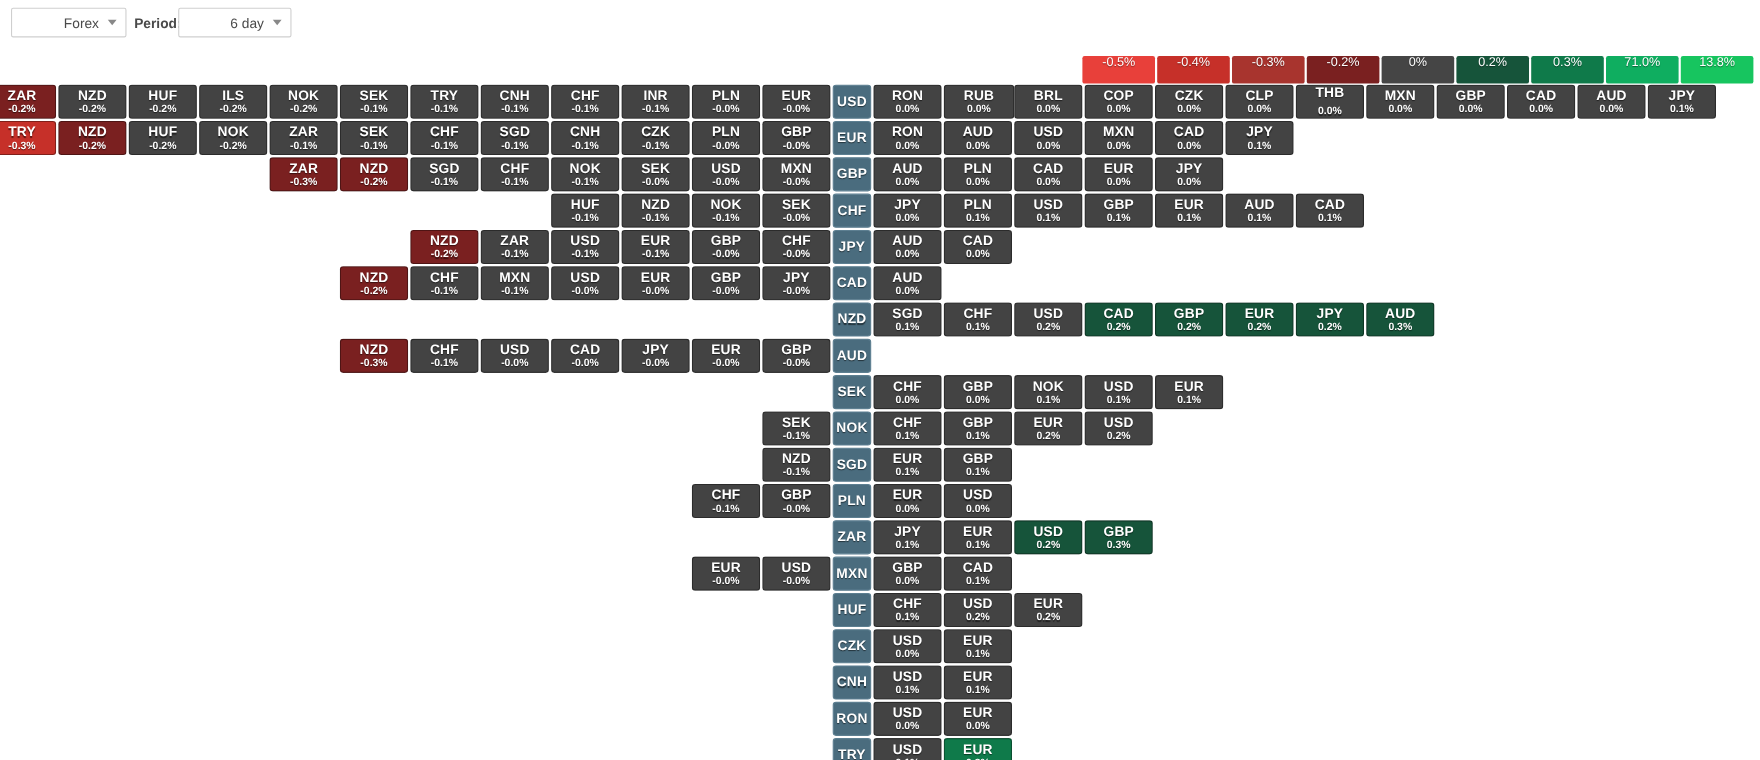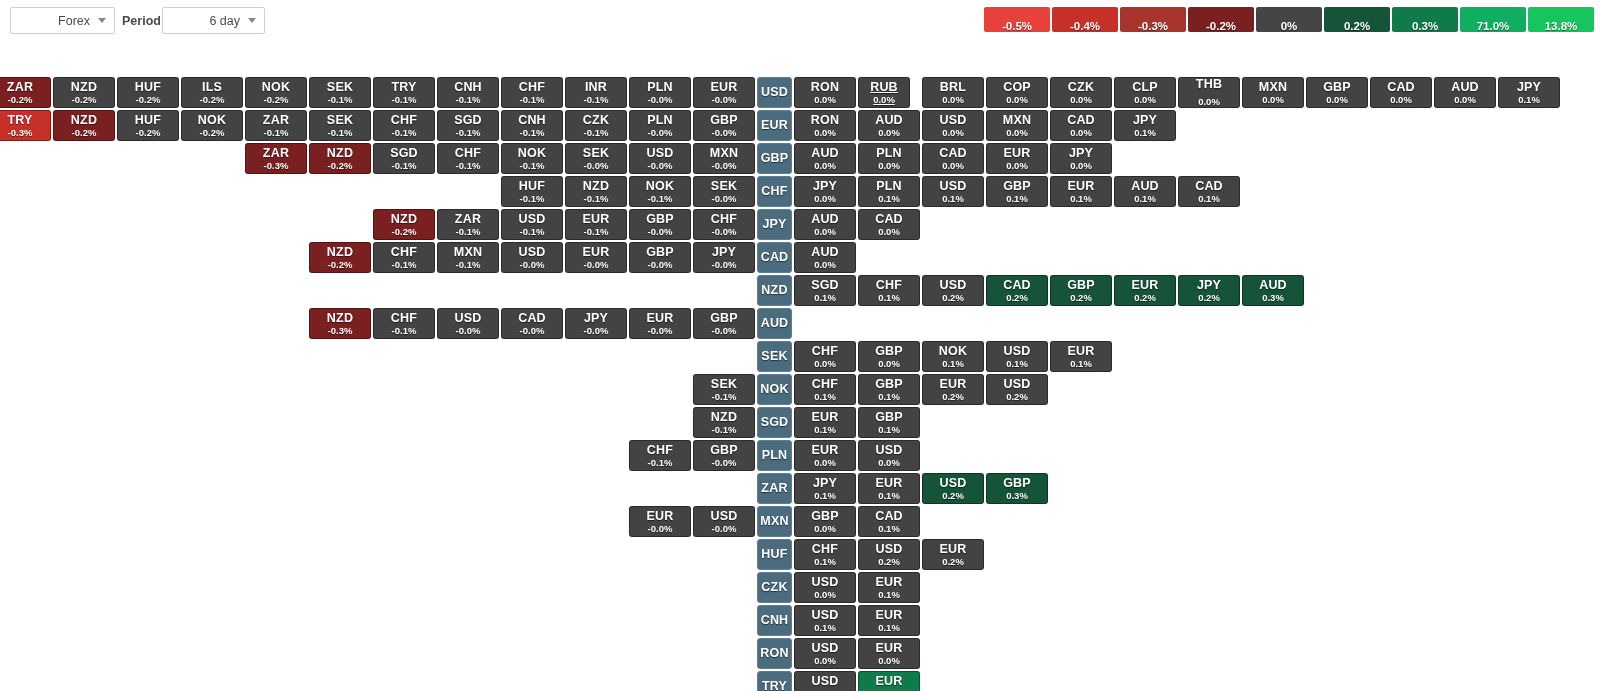--- a/index.html
+++ b/index.html
@@ -55,27 +55,28 @@
     position: absolute;
     top: 7px;
     right: 6px;
     display: flex;
     gap: 2px;
   }
   .legend-cell {
     width: 66px;
     height: 25px;
     display: flex;
-    align-items: flex-end;
+    align-items: flex-start;
     justify-content: center;
     font-size: 11.5px;
-    font-weight: bold;
+    font-weight: normal;
     color: #ffffff;
     border-radius: 2px;
     text-shadow: 0 1px 1px rgba(0,0,0,.45);
+    margin-top: 44px;
   }
 
   
   #heatmap {
     position: relative;
     width: 1600px;
     margin-top: 34px;
   }
   .hm-row {
     position: relative;
@@ -212,21 +213,21 @@
         <div class="sym">EUR</div>
         <div class="pct">-0.0%</div>
       </div>
       <div class="cell base" style="left: 757px; width: 35px;">
         <div class="sym">USD</div>
       </div>
       <div class="cell quote" style="left: 794px; width: 62px; background: rgb(67, 67, 67);">
         <div class="sym">RON</div>
         <div class="pct">0.0%</div>
       </div>
-      <div class="cell quote" style="left: 858px; width: 52px; background: rgb(67, 67, 67); text-decoration: underline;">
+      <div class="cell quote" style="left: 858px; width: 64px; background: rgb(67, 67, 67);">
         <div class="sym">RUB</div>
         <div class="pct">0.0%</div>
       </div>
       <div class="cell quote" style="left: 922px; width: 62px; background: rgb(67, 67, 67);">
         <div class="sym">BRL</div>
         <div class="pct">0.0%</div>
       </div>
       <div class="cell quote" style="left: 986px; width: 62px; background: rgb(67, 67, 67);">
         <div class="sym">COP</div>
         <div class="pct">0.0%</div>

